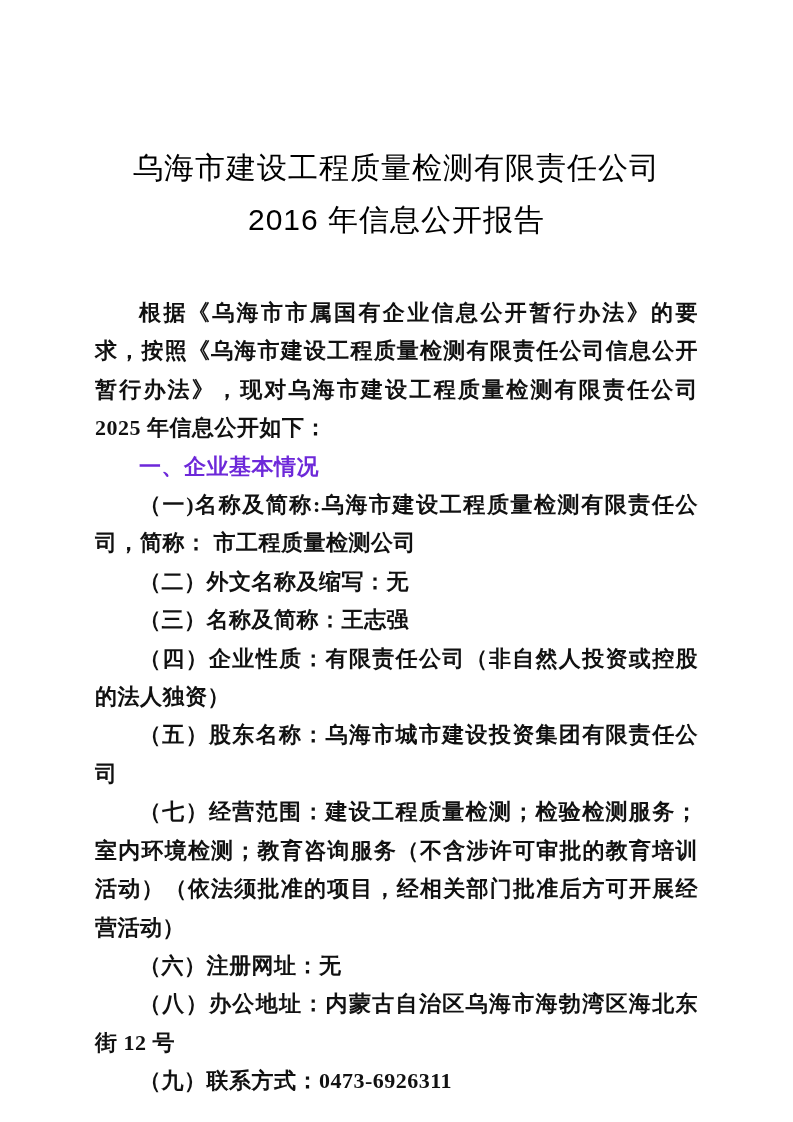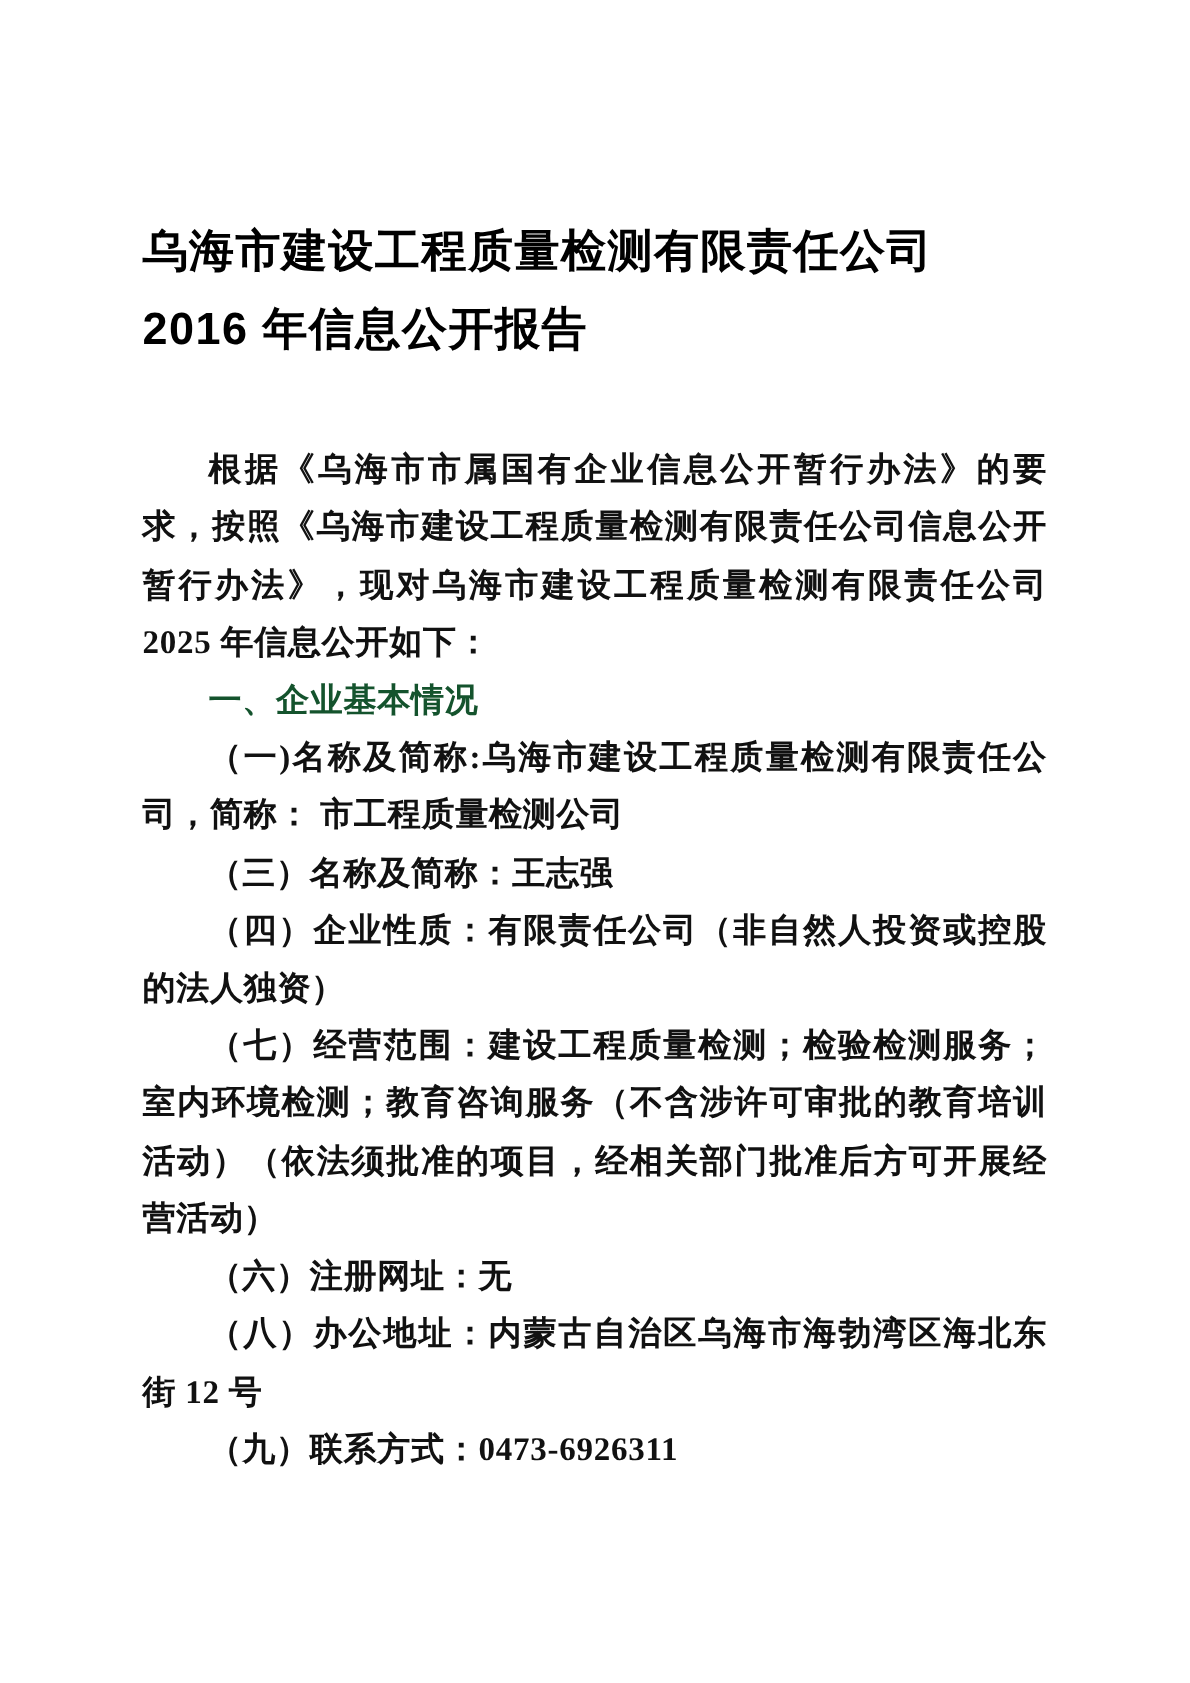--- a/index.html
+++ b/index.html
@@ -13,22 +13,23 @@
       height: 1122px;
       margin: 0 auto;
       background: #ffffff;
       color: #111111;
       overflow: hidden;
       box-sizing: border-box;
       padding: 142px 95px 0 95px;
       font-family: "Liberation Serif", "DejaVu Serif", serif;
     }
     .title {
+      text-align: center;
       font-family: "Liberation Sans", "DejaVu Sans", sans-serif;
-      font-weight: 700;
+      font-weight: 400;
       font-size: 30px;
       line-height: 52px;
       color: #000000;
       letter-spacing: 1px;
     }
     .body-text {
       margin-top: 48px;
       font-size: 22px;
       line-height: 38.4px;
       text-align: justify;
@@ -38,38 +39,40 @@
       margin: 0;
       text-indent: 2em;
       text-justify: inter-ideograph;
       font-weight: bold;
     }
     .section-heading {
       margin: 0;
       text-indent: 2em;
       font-family: "Liberation Sans", "DejaVu Sans", sans-serif;
       font-weight: 700;
-      color: #14532d;
+      color: #6d28d9;
     }
   </style>
 </head>
 <body>
 
 <div class="page">
   <div class="title">
     <div>乌海市建设工程质量检测有限责任公司</div>
     <div>2016 年信息公开报告</div>
   </div>
 
   <div class="body-text">
     <p class="para">根据《乌海市市属国有企业信息公开暂行办法》的要求，按照《乌海市建设工程质量检测有限责任公司信息公开暂行办法》，现对乌海市建设工程质量检测有限责任公司 2025 年信息公开如下：</p>
 
     <p class="section-heading">一、企业基本情况</p>
 
     <p class="para">（一)名称及简称:乌海市建设工程质量检测有限责任公司，简称： 市工程质量检测公司</p>
+    <p class="para">（二）外文名称及缩写：无</p>
     <p class="para">（三）名称及简称：王志强</p>
     <p class="para">（四）企业性质：有限责任公司（非自然人投资或控股的法人独资）</p>
+    <p class="para">（五）股东名称：乌海市城市建设投资集团有限责任公司</p>
     <p class="para">（七）经营范围：建设工程质量检测；检验检测服务；室内环境检测；教育咨询服务（不含涉许可审批的教育培训活动）（依法须批准的项目，经相关部门批准后方可开展经营活动）</p>
     <p class="para">（六）注册网址：无</p>
     <p class="para">（八）办公地址：内蒙古自治区乌海市海勃湾区海北东街 12 号</p>
     <p class="para">（九）联系方式：0473-6926311</p>
   </div>
 </div>
 
 </body></html>

